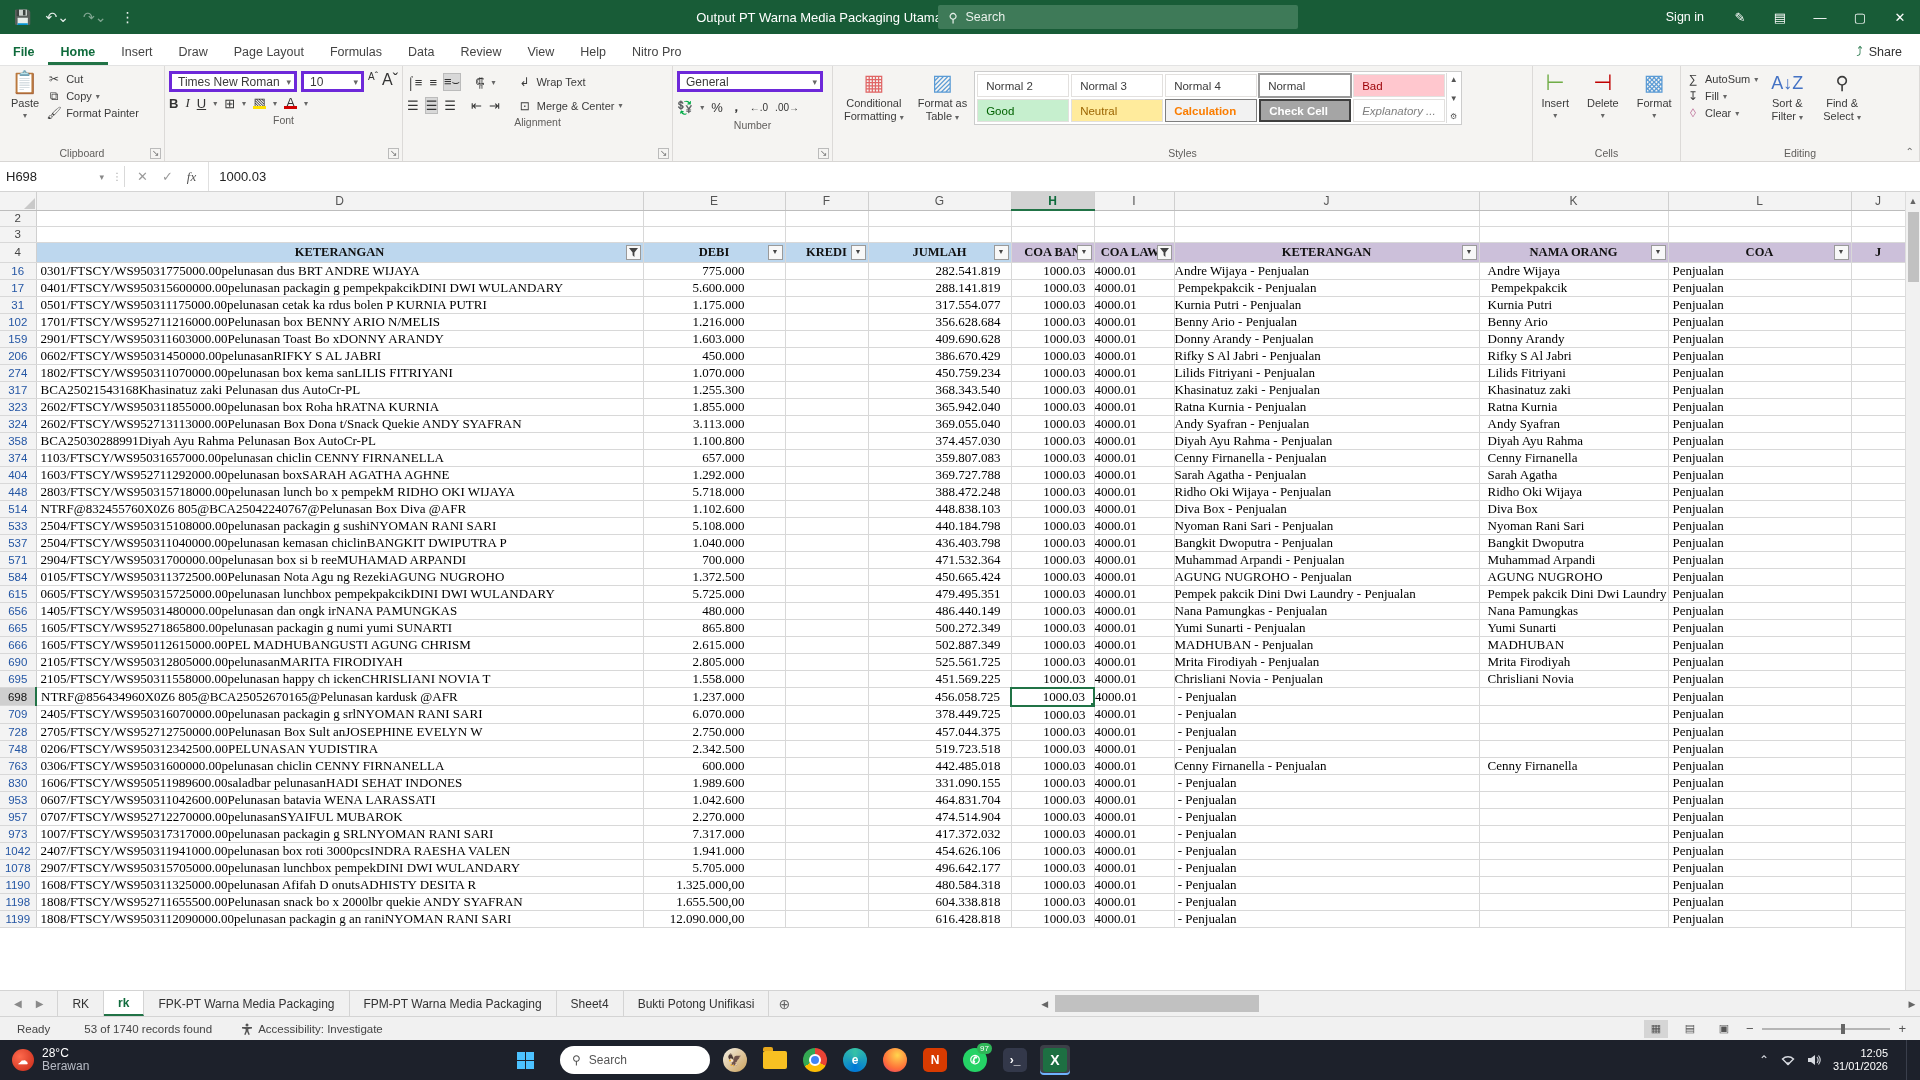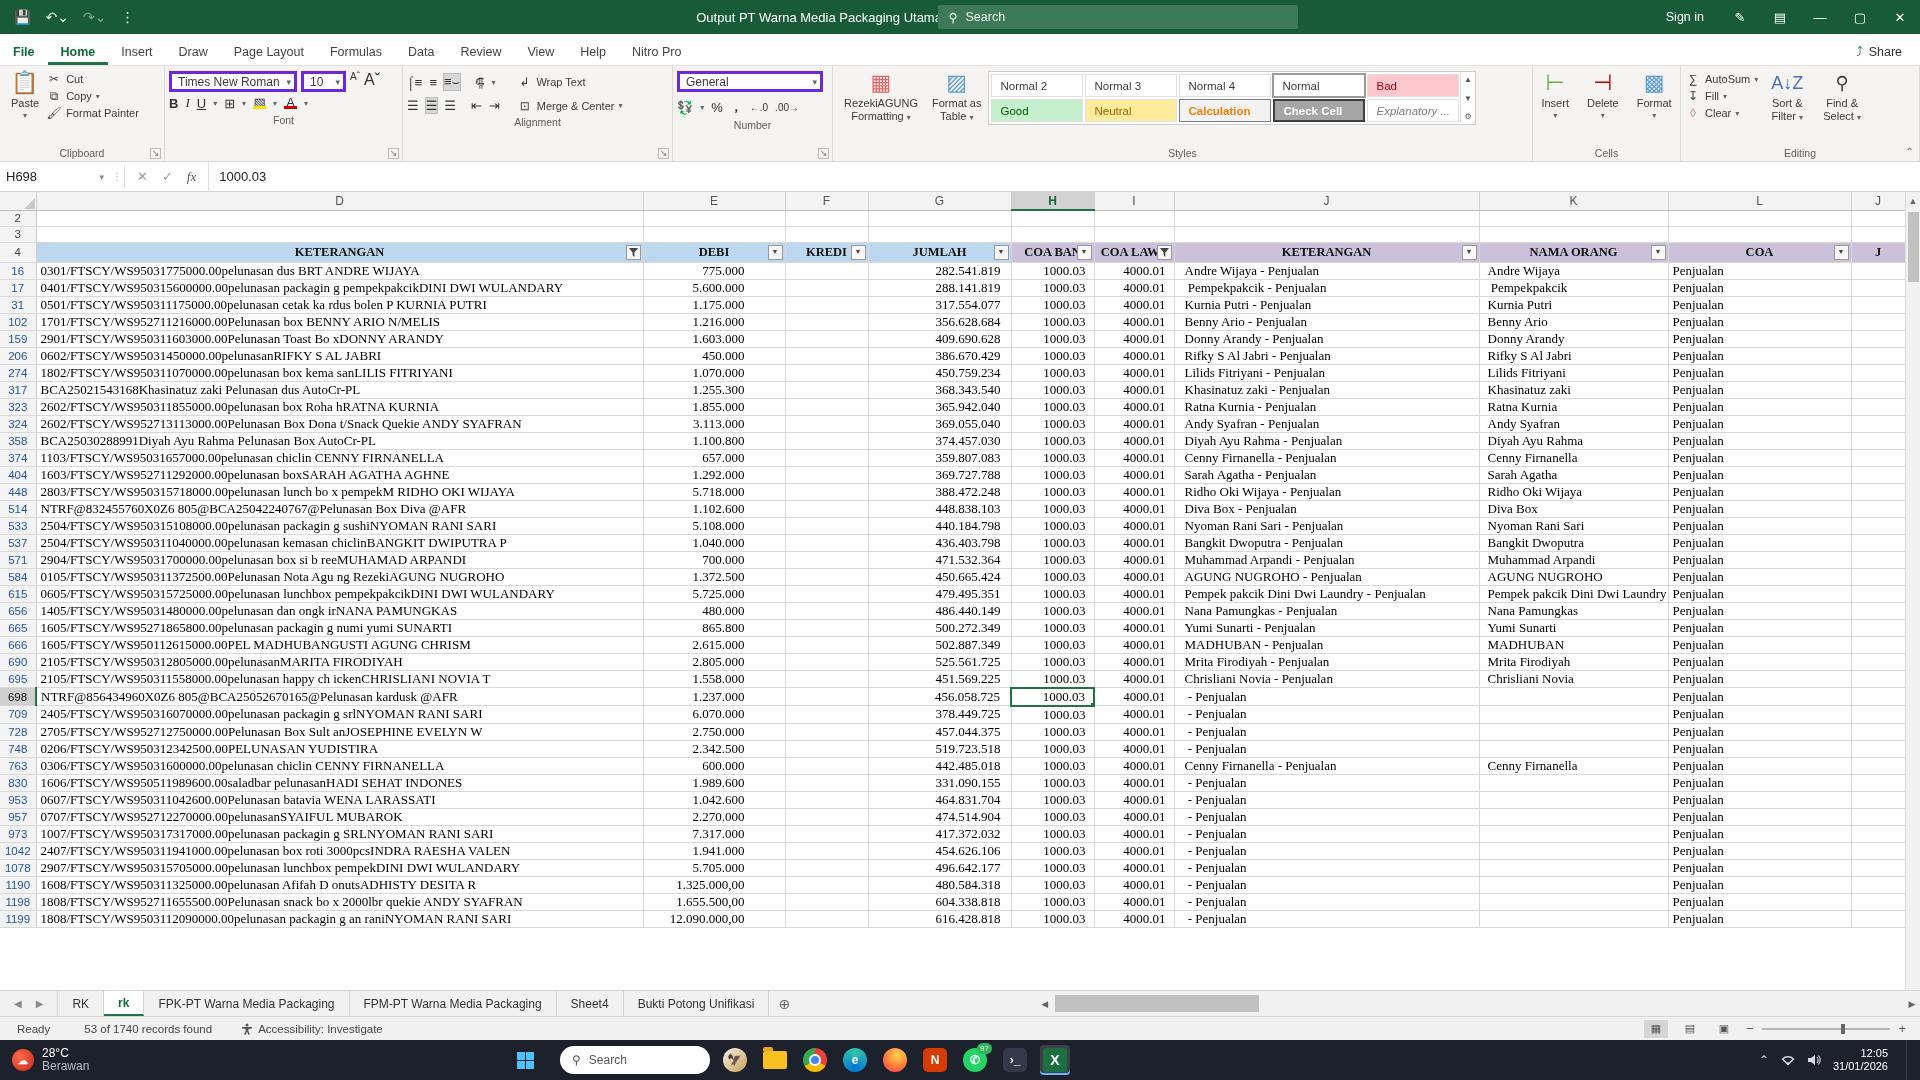--- a/index.html
+++ b/index.html
@@ -75,22 +75,22 @@
   tr.emptyrow td { height:16px; }
   tr.hdr4 td { height:20px; font-family:"Liberation Serif",serif; font-weight:bold; font-size:12.5px; text-align:center; color:#111; position:relative; }
   tr.hdr4 td.blue { background:#bdd7ee; }
   tr.hdr4 td.purple { background:#ccc0da; }
   .fbtn { position:absolute; right:2px; top:2px; width:15px; height:15px; background:#f8f8f8; border:1px solid #9a9a9a; font-size:7px; color:#444; display:flex; align-items:center; justify-content:center; }
   tr.datarow td { height:17px; font-family:"Liberation Serif",serif; font-size:13px; color:#000; }
   td.c-d { padding-left:4px; }
   td.c-e { text-align:right; padding-right:40px; }
   td.c-g { text-align:right; padding-right:10px; }
   td.c-h { text-align:right; padding-right:8px; }
-  td.c-i { text-align:right; padding-right:8px; }
-  td.c-j { padding-left:10px; white-space:pre; }
+  td.c-i { padding-right:8px; }
+  td.c-j { padding-left:0; white-space:pre; }
   td.c-k { padding-left:8px; white-space:pre; }
   td.c-l { padding-left:4px; }
   td.selcell { position:relative; border:2px solid #217346 !important; }
   .fillhandle { position:absolute; right:-3px; bottom:-3px; width:6px; height:6px; background:#217346; border:1px solid #fff; }
   .vscroll { position:absolute; top:0; right:0; width:15px; bottom:0; background:#f1f1f1; border-left:1px solid #dcdcdc; }
   .vthumb { position:absolute; top:20px; left:2px; width:11px; height:70px; background:#c1c1c1; }
   .varrow { height:18px; display:flex; align-items:center; justify-content:center; font-size:9px; color:#666; background:#f1f1f1; }
 
   
   .tabsbar { height:26px; background:#f1f1f1; border-top:1px solid #d4d4d4; display:flex; align-items:stretch; flex:none; font-size:12px; color:#333; }
@@ -216,21 +216,21 @@
       <span class="launcher">↘</span>
     </div>
 
     <div class="rgroup" style="width:238px">
       <div style="display:flex;flex-direction:column;width:100%">
         <div style="display:flex;gap:4px;margin-top:2px">
           <span class="combo" style="width:128px">
               <span>Times New Roman</span>
               <span class="car">▾</span>
             </span>
-          <span class="combo" style="width:45px">
+          <span class="combo" style="width:63px">
               <span>10</span>
               <span class="car">▾</span>
             </span>
           <span class="ib" style="font-size:10px">Aˆ</span>
           <span class="ib" style="font-size:16px">Aˇ</span>
         </div>
         <div class="iconbar">
           <span class="ib" style="font-weight:bold">B</span>
           <span class="ib" style="font-style:italic;font-family:'Liberation Serif',serif">I</span>
           <span class="ib underl">U</span>
@@ -293,21 +293,21 @@
         </div>
       </div>
       <div class="rgroup-label">Number</div>
       <span class="launcher">↘</span>
     </div>
 
     <div class="rgroup" style="width:700px">
       <div class="rgroup-body">
         <div class="bigbtn twoline">
           <span class="bico" style="color:#e06666">▦</span>
-          <span><span>RezekiAGUNG</span><br><span>Formatting</span> <span style="font-size:8px;color:#666">▾</span></span>
+          <span><span>Conditional</span><br><span>Formatting</span> <span style="font-size:8px;color:#666">▾</span></span>
         </div>
         <div class="bigbtn twoline">
           <span class="bico" style="color:#5b9bd5">▨</span>
           <span><span>Format as</span><br><span>Table</span> <span style="font-size:8px;color:#666">▾</span></span>
         </div>
         <div class="stylegal" style="display:flex;flex-direction:row">
           <div>
             <div class="galrow">
               <span class="stylebox">Normal 2</span>
               <span class="stylebox">Normal 3</span>

